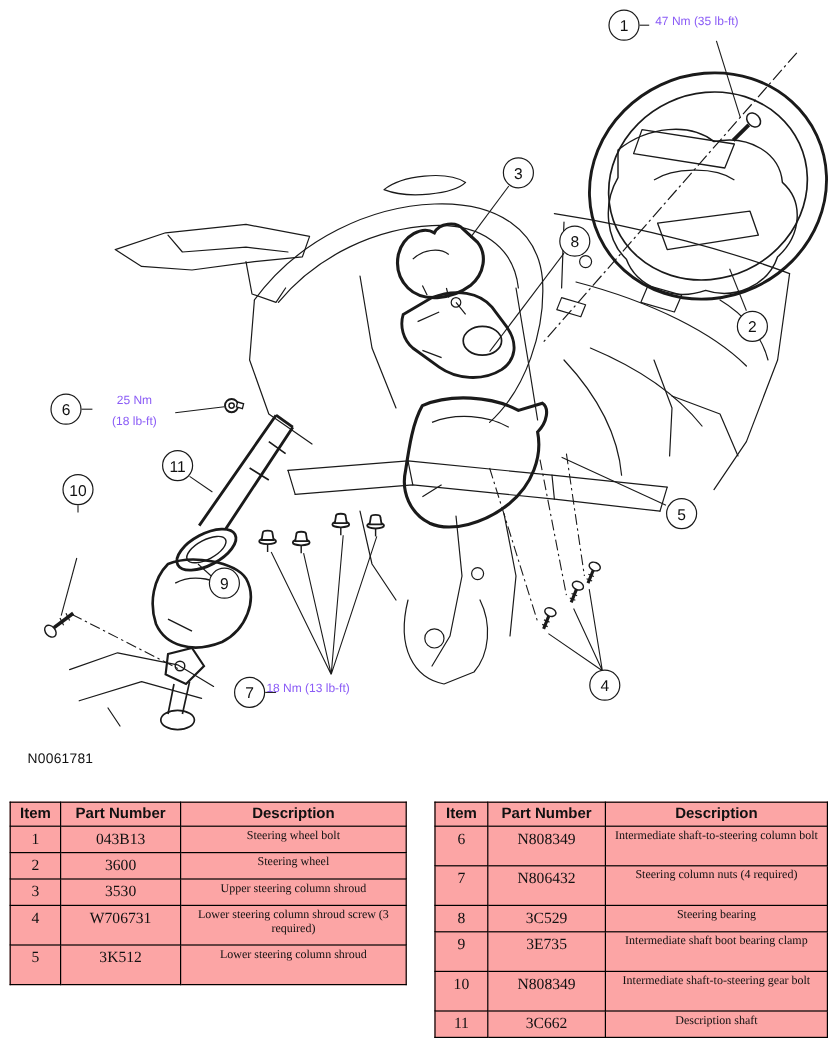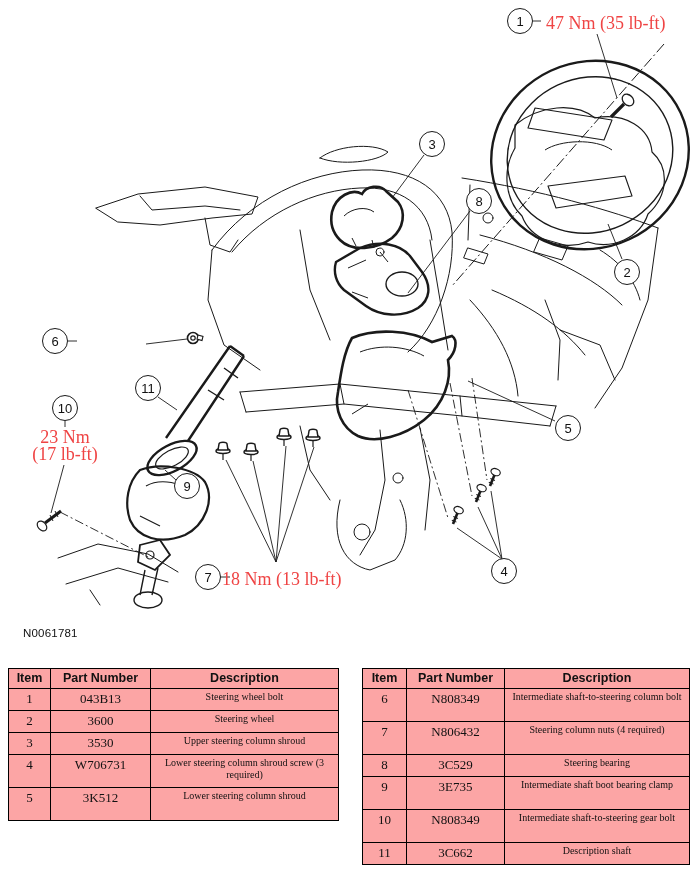--- a/index.html
+++ b/index.html
@@ -2,22 +2,22 @@
 <html><head>
 <meta charset="utf-8">
 <style>
   html,body{margin:0;padding:0;background:#fff;}
   #page{position:relative;width:692px;height:875px;background:#ffffff;overflow:hidden;
         font-family:"Liberation Sans",sans-serif;color:#111;}
   #diagram-svg{position:absolute;left:0;top:0;}
   .callout{position:absolute;width:26px;height:26px;border:1.4px solid #1a1a1a;border-radius:50%;
            background:#fff;display:flex;align-items:center;justify-content:center;
            font-size:13px;font-family:"Liberation Sans",sans-serif;color:#111;box-sizing:border-box;}
-  .torque{position:absolute;font-size:18px;color:#ef4444;white-space:nowrap;
-          font-family:Liberation Serif, serif;}
+  .torque{position:absolute;font-size:10px;color:#8b5cf6;white-space:nowrap;
+          font-family:Liberation Sans, sans-serif;}
   .torque.centered{text-align:center;white-space:normal;line-height:17px;}
   #figure-code{position:absolute;left:23px;top:627px;font-size:11.5px;letter-spacing:.2px;}
   table.parts{position:absolute;border-collapse:collapse;table-layout:fixed;background:#fca5a5;}
   table.parts td,table.parts th{border:1.2px solid #000;padding:2px 5px;vertical-align:top;
           font-family:"Liberation Serif",serif;font-size:13px;line-height:1.18;text-align:center;}
   table.parts th{font-family:"Liberation Sans",sans-serif;font-weight:bold;font-size:12.5px;
           vertical-align:middle;}
   table.parts td.item{text-align:center;}
   table.parts th.item{text-align:center;}
   table.parts td.desc{font-size:10px;}
@@ -218,23 +218,23 @@
   <div class="callout" style="left:491px;top:558px">4</div>
   <div class="callout" style="left:555px;top:415px">5</div>
   <div class="callout" style="left:42px;top:328px">6</div>
   <div class="callout" style="left:195px;top:564px">7</div>
   <div class="callout" style="left:466px;top:188px">8</div>
   <div class="callout" style="left:174px;top:473px">9</div>
   <div class="callout" style="left:52px;top:395px">10</div>
   <div class="callout" style="left:135px;top:375px">11</div>
 
   <div class="torque" style="left:546px;top:13px">47 Nm (35 lb-ft)</div>
-  <div class="torque centered" style="left:25px;top:429px;width:80px">
-    <span>23 Nm</span><br>
-    <span>(17 lb-ft)</span>
+  <div class="torque centered" style="left:72px;top:326px;width:80px">
+    <span>25 Nm</span><br>
+    <span>(18 lb-ft)</span>
   </div>
   <div class="torque" style="left:222px;top:569px">18 Nm (13 lb-ft)</div>
 
   <div id="figure-code">N0061781</div>
 
   <table class="parts" id="table-left">
     <colgroup>
         <col style="width:42px">
         <col style="width:100px">
         <col style="width:188px">

